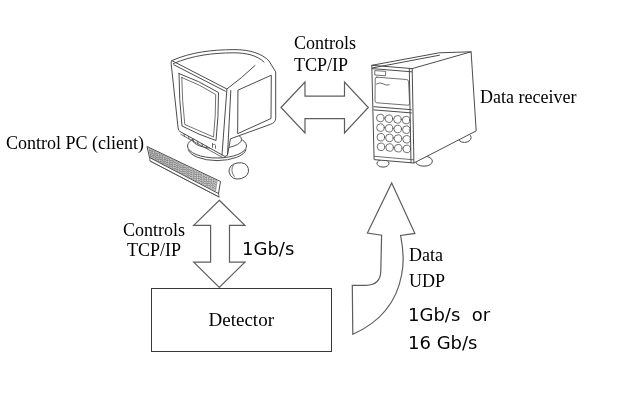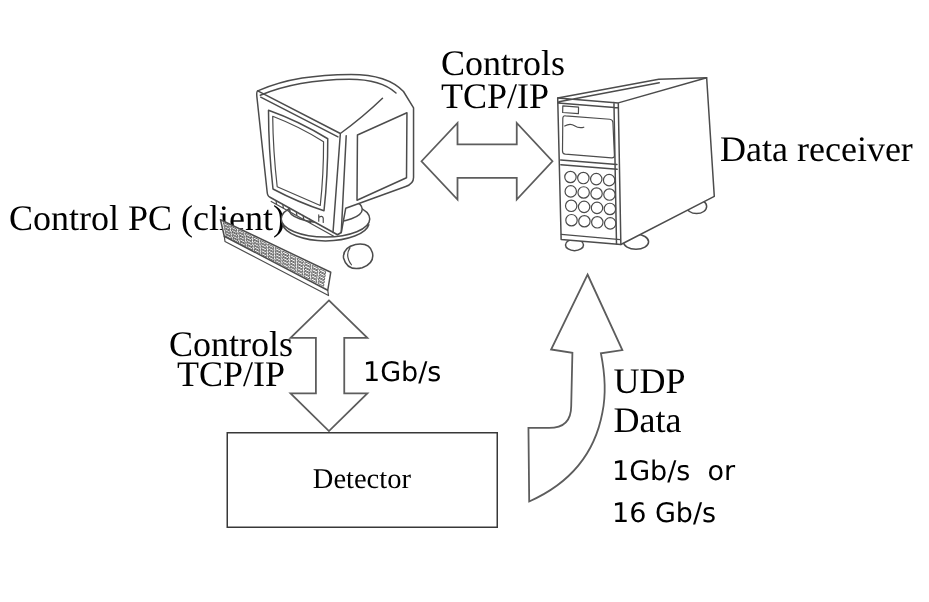--- a/index.html
+++ b/index.html
@@ -1,21 +1,21 @@
 <!DOCTYPE html>
 <html><head>
 <meta charset="utf-8">
 <style>
   html,body{margin:0;padding:0;background:#ffffff;}
   .stage{
     position:relative;width:619px;height:401px;background:#ffffff;overflow:hidden;
     font-family:"Liberation Serif",serif;color:#000000;
   }
   .label{position:absolute;white-space:nowrap;line-height:1;}
-  .serif{font-family:"Liberation Serif",serif;font-size:24px;}
+  .serif{font-family:"Liberation Serif",serif;font-size:18px;}
   .sans{font-family:"DejaVu Sans",sans-serif;font-size:18px;}
   .pre > div{white-space:pre;}
   #lbl-control-pc{left:6px;top:90px;margin-top:44px;}
   #lbl-top-link{left:294px;top:33px;line-height:21.5px;}
   #lbl-data-receiver{left:480px;top:88px;}
   #lbl-left-link{left:104px;top:219.5px;width:100px;text-align:center;line-height:20.5px;}
   #lbl-rate-1gb{left:242px;top:240px;}
   #lbl-data-udp{left:409px;top:241.5px;line-height:26px;}
   #lbl-rate-10gb{left:408px;top:301px;line-height:27.5px;}
   #pc-graphic{position:absolute;left:136px;top:42px;}
@@ -128,22 +128,22 @@
 
   <div id="detector-box">
     <span class="serif">Detector</span>
   </div>
 
   <svg id="curved-arrow" width="70" height="158" viewBox="0 0 70 158">
     <path class="arrow" d="M42.7,3 L65.9,53.4 L51.6,55.5 C54.5,70 55.3,82 52.6,95 C48.5,117 36,140 3.8,154.3 L3.3,105.3 L17,105.3 Q31.8,105.3 31.8,90.6 L32.6,55.2 L18.4,53 Z"></path>
   </svg>
 
   <div class="label serif" id="lbl-data-udp">
+    <div>Data</div>
     <div>UDP</div>
-    <div>Data</div>
   </div>
 
   <div class="label sans pre" id="lbl-rate-10gb">
     <div>1Gb/s  or</div>
     <div>16 Gb/s</div>
   </div>
 
 </div>
 
 </body></html>

